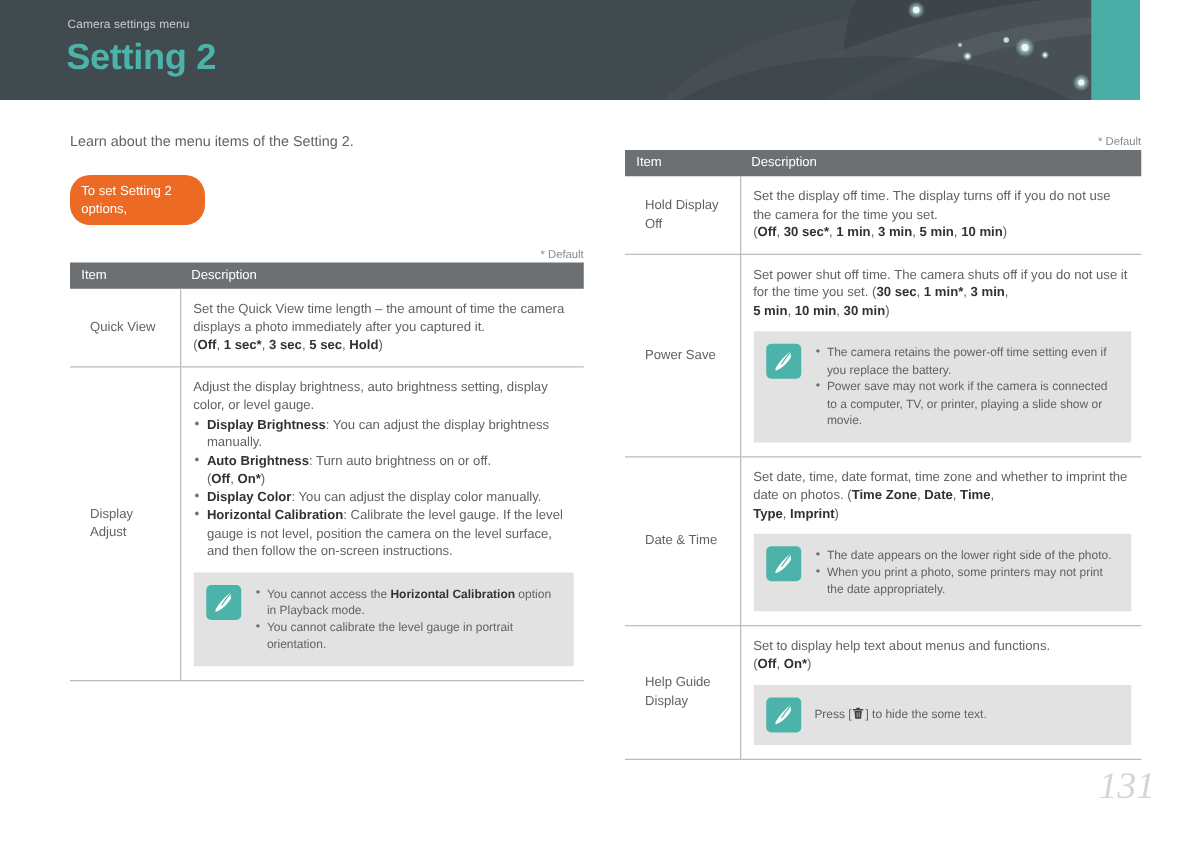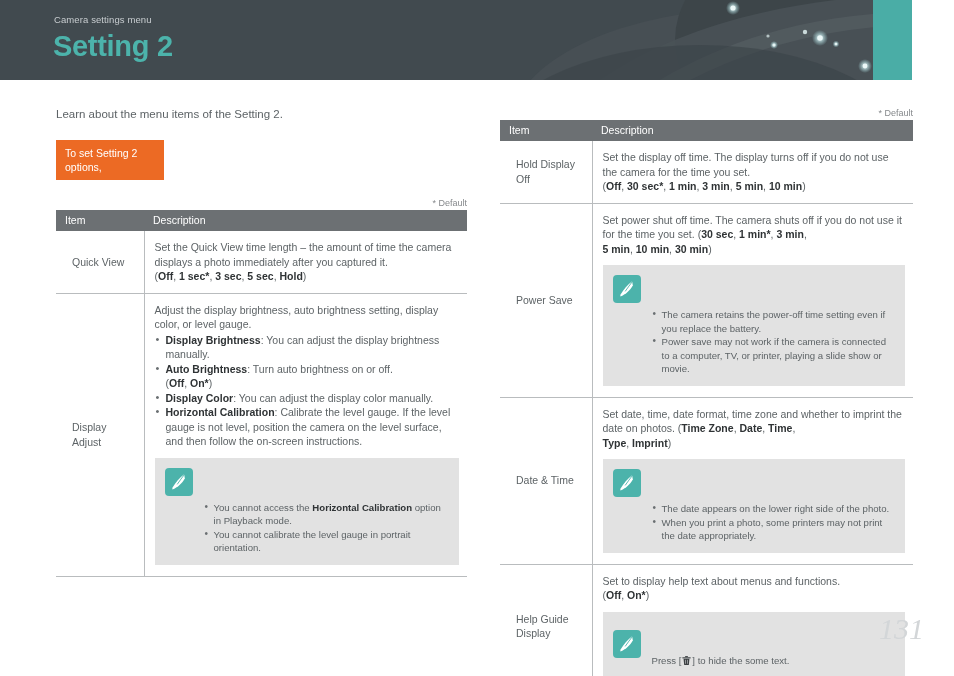--- a/index.html
+++ b/index.html
@@ -70,20 +70,21 @@
     width: 411px; height: 40px;
     display: flex;
   }
   .howto-label {
     width: 108px;
     background: #ec6a24;
     color: #ffffff;
     font-size: 10.5px;
     line-height: 14px;
     padding: 6px 9px 0 9px;
+    border-radius: 16px;
   }
   .howto-body {
     flex: 1;
     background: #e0e0e0;
     color: #55595c;
     font-size: 10.5px;
     line-height: 15px;
     padding: 5px 10px 0 10px;
   }
   .menu-key {
@@ -191,21 +192,20 @@
     background: #4cb3ab;
     border-radius: 4px;
     margin-right: 11px;
     position: relative;
   }
   .tip-body {
     flex: 1;
     font-size: 9.6px;
     line-height: 13.5px;
     color: #5d6366;
-    margin-top: 32px;
   }
   .tip-body ul.bullets > li { padding-left: 10px; }
   .tip-body ul.bullets > li:before { font-size: 10px; top: -1px; }
   .tip-body b { color: #2f3335; }
 
   .trash-icon {
     display: inline-block;
     width: 11px; height: 11px;
     vertical-align: -2px;
     position: relative;

